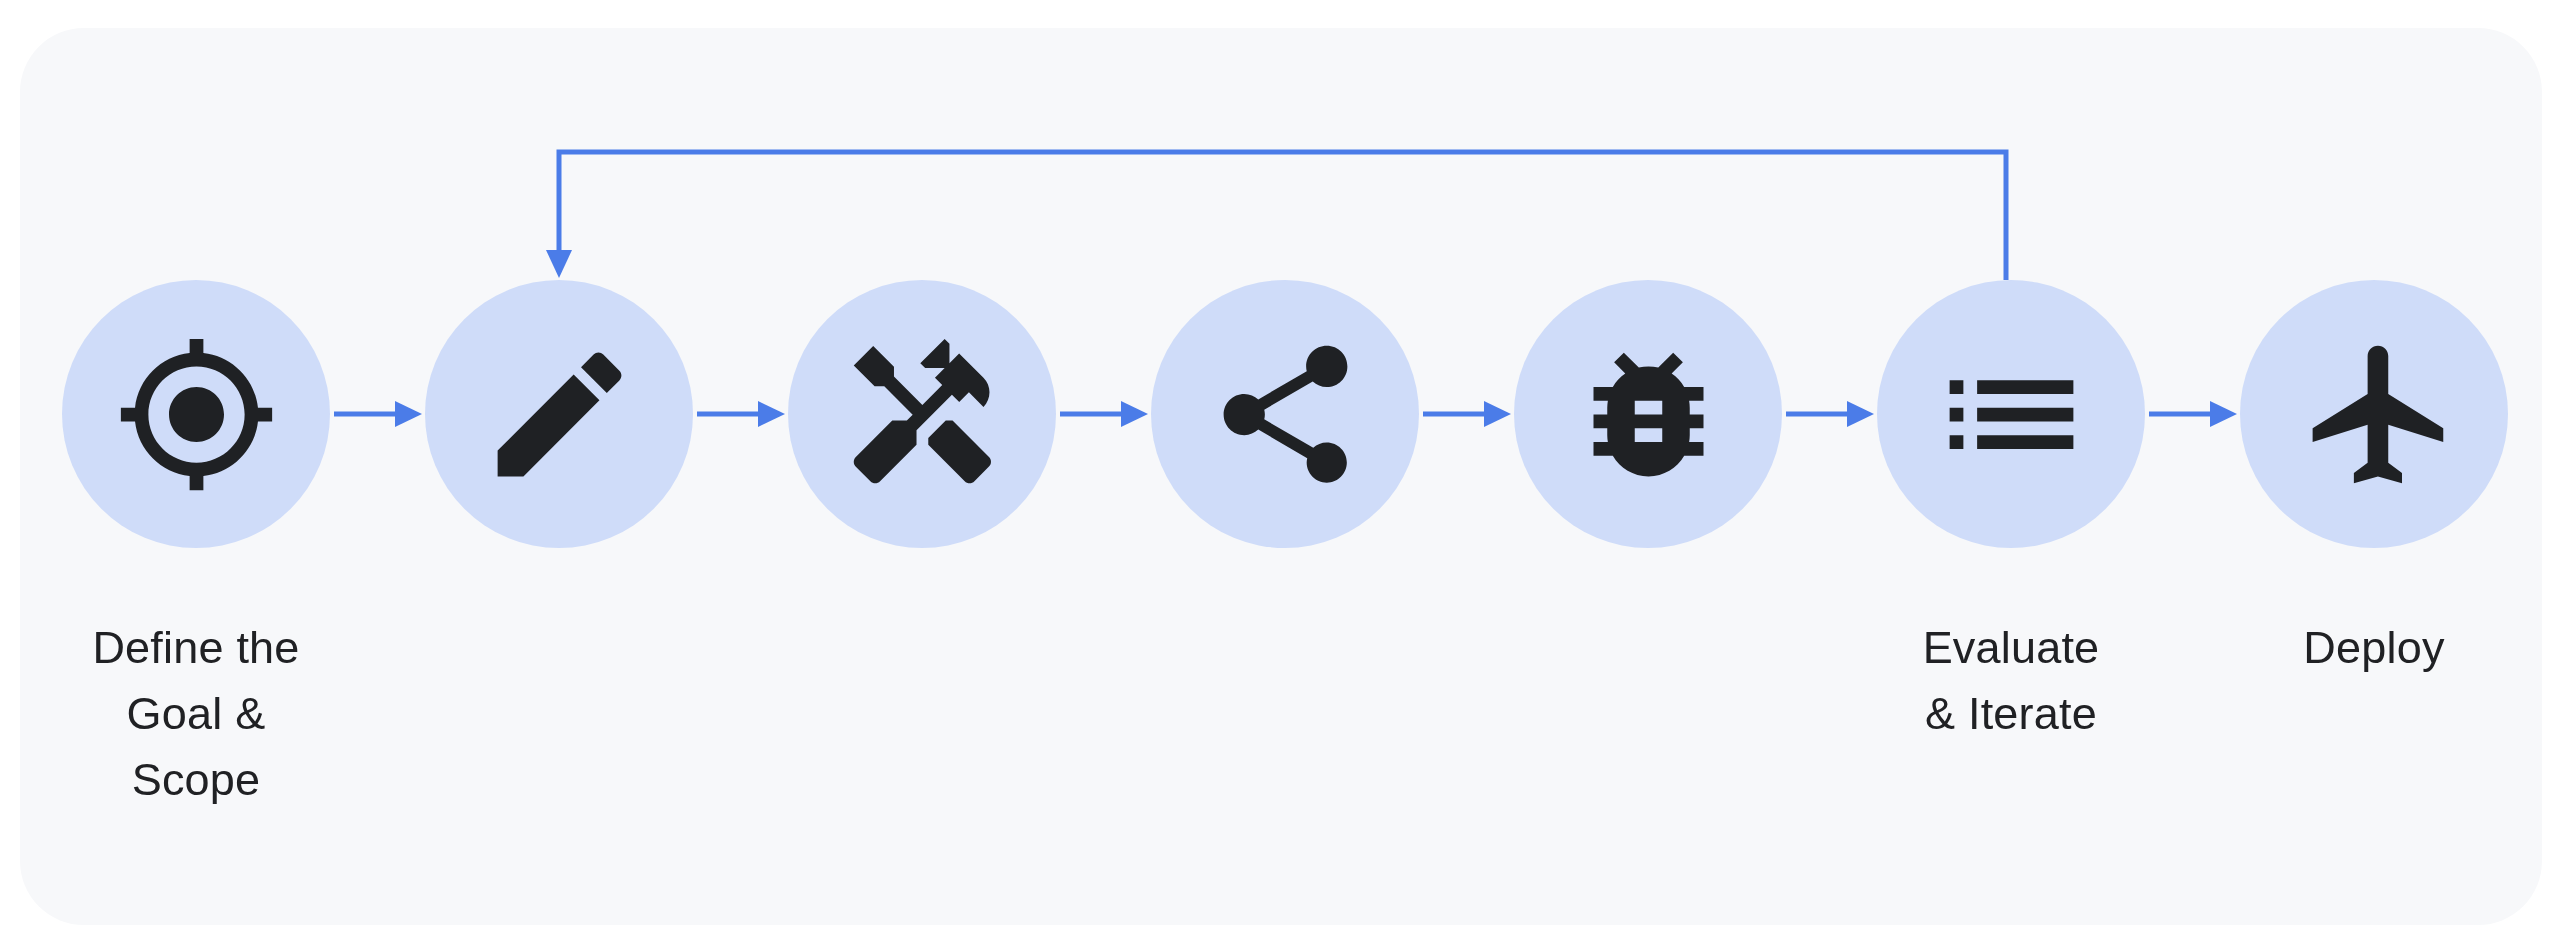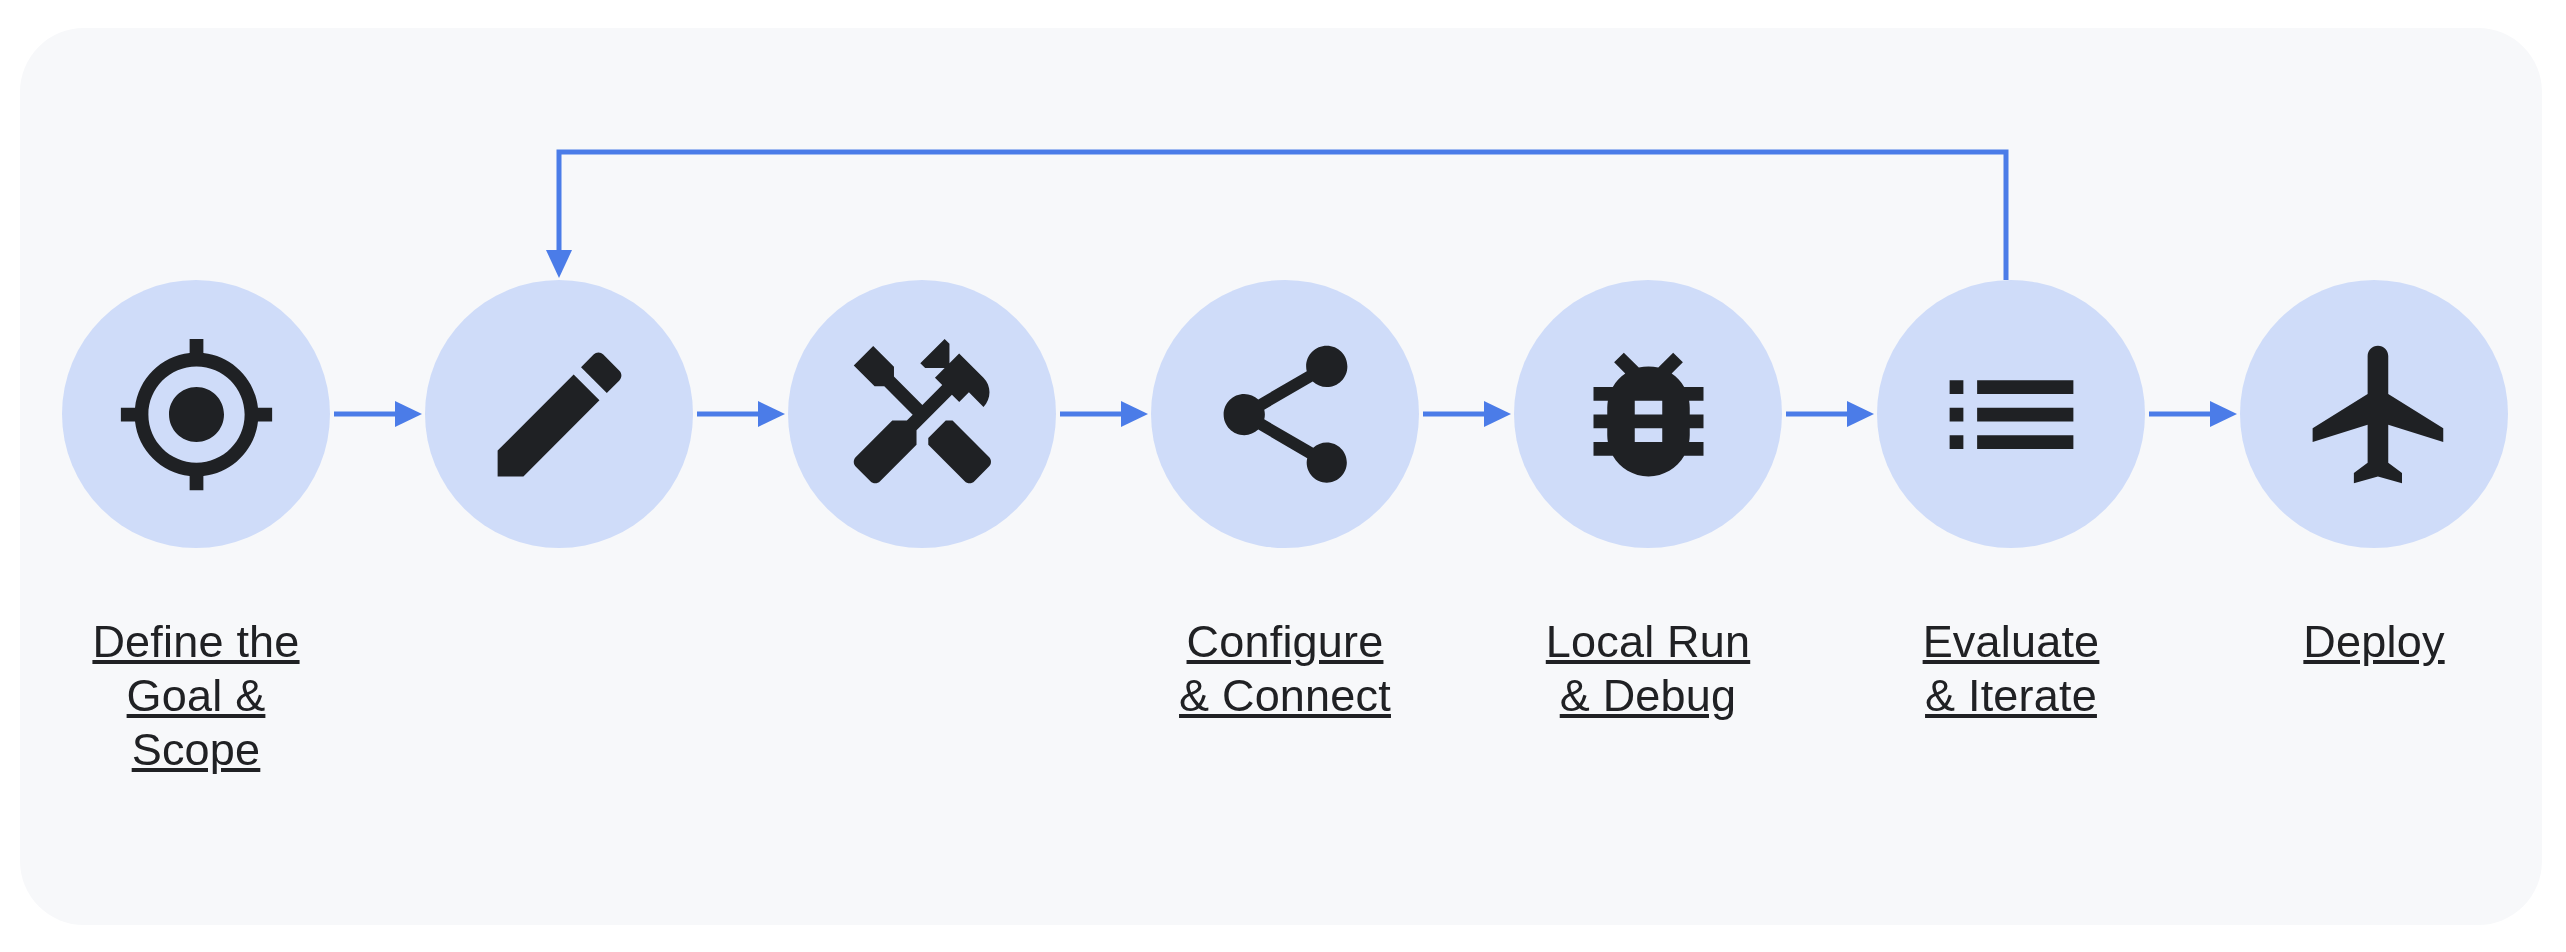--- a/index.html
+++ b/index.html
@@ -46,25 +46,24 @@
     align-items:center;
     justify-content:center;
   }
   .node svg{
     width:165px; height:165px;
     fill:var(--icon-color);
   }
   .label{
     margin-top:67px;
     font-size:45px;
-    line-height:54px;
+    line-height:66px;
     color:var(--label-color);
     white-space:pre-line;
     letter-spacing:0.2px;
-    text-decoration:underline;
   }
 </style>
 </head>
 <body>
 
 <div class="card"></div>
 
 <svg class="arrow-layer" viewBox="0 0 2566 952" xmlns="http://www.w3.org/2000/svg">
 
   <g>
@@ -124,32 +123,28 @@
       </svg>
   </div>
 </div>
 
 <div class="step" style="left:1090px">
   <div class="node">
     <svg viewBox="0 0 24 24">
         <path d="M18 16.08c-.76 0-1.44.3-1.96.77L8.91 12.7c.05-.23.09-.46.09-.7s-.04-.47-.09-.7l7.05-4.11c.54.5 1.25.81 2.04.81 1.66 0 3-1.34 3-3s-1.34-3-3-3-3 1.34-3 3c0 .24.04.47.09.7L8.04 9.81C7.5 9.31 6.79 9 6 9c-1.66 0-3 1.34-3 3s1.34 3 3 3c.79 0 1.5-.31 2.04-.81l7.12 4.16c-.05.21-.08.43-.08.65 0 1.61 1.31 2.92 2.92 2.92 1.61 0 2.92-1.31 2.92-2.92s-1.31-2.92-2.92-2.92z"></path>
       </svg>
   </div>
-  <div class="label">Configure
-&amp; Connect</div>
 </div>
 
 <div class="step" style="left:1453px">
   <div class="node">
     <svg viewBox="0 0 24 24">
         <path d="M20 8h-2.81c-.45-.78-1.07-1.45-1.82-1.96L17 4.41 15.59 3l-2.17 2.17C12.96 5.06 12.49 5 12 5c-.49 0-.96.06-1.41.17L8.41 3 7 4.41l1.62 1.63C7.88 6.55 7.26 7.22 6.81 8H4v2h2.09c-.05.33-.09.66-.09 1v1H4v2h2v1c0 .34.04.67.09 1H4v2h2.81c1.04 1.79 2.97 3 5.19 3s4.15-1.21 5.19-3H20v-2h-2.09c.05-.33.09-.66.09-1v-1h2v-2h-2v-1c0-.34-.04-.67-.09-1H20V8zm-6 8h-4v-2h4v2zm0-4h-4v-2h4v2z"></path>
       </svg>
   </div>
-  <div class="label">Local Run
-&amp; Debug</div>
 </div>
 
 <div class="step" style="left:1816px">
   <div class="node">
     <svg viewBox="0 0 24 24">
         <path d="M3 13h2v-2H3v2zm0 4h2v-2H3v2zm0-8h2V7H3v2zm4 4h14v-2H7v2zm0 4h14v-2H7v2zM7 7v2h14V7H7z"></path>
       </svg>
   </div>
   <div class="label">Evaluate
 &amp; Iterate</div>

